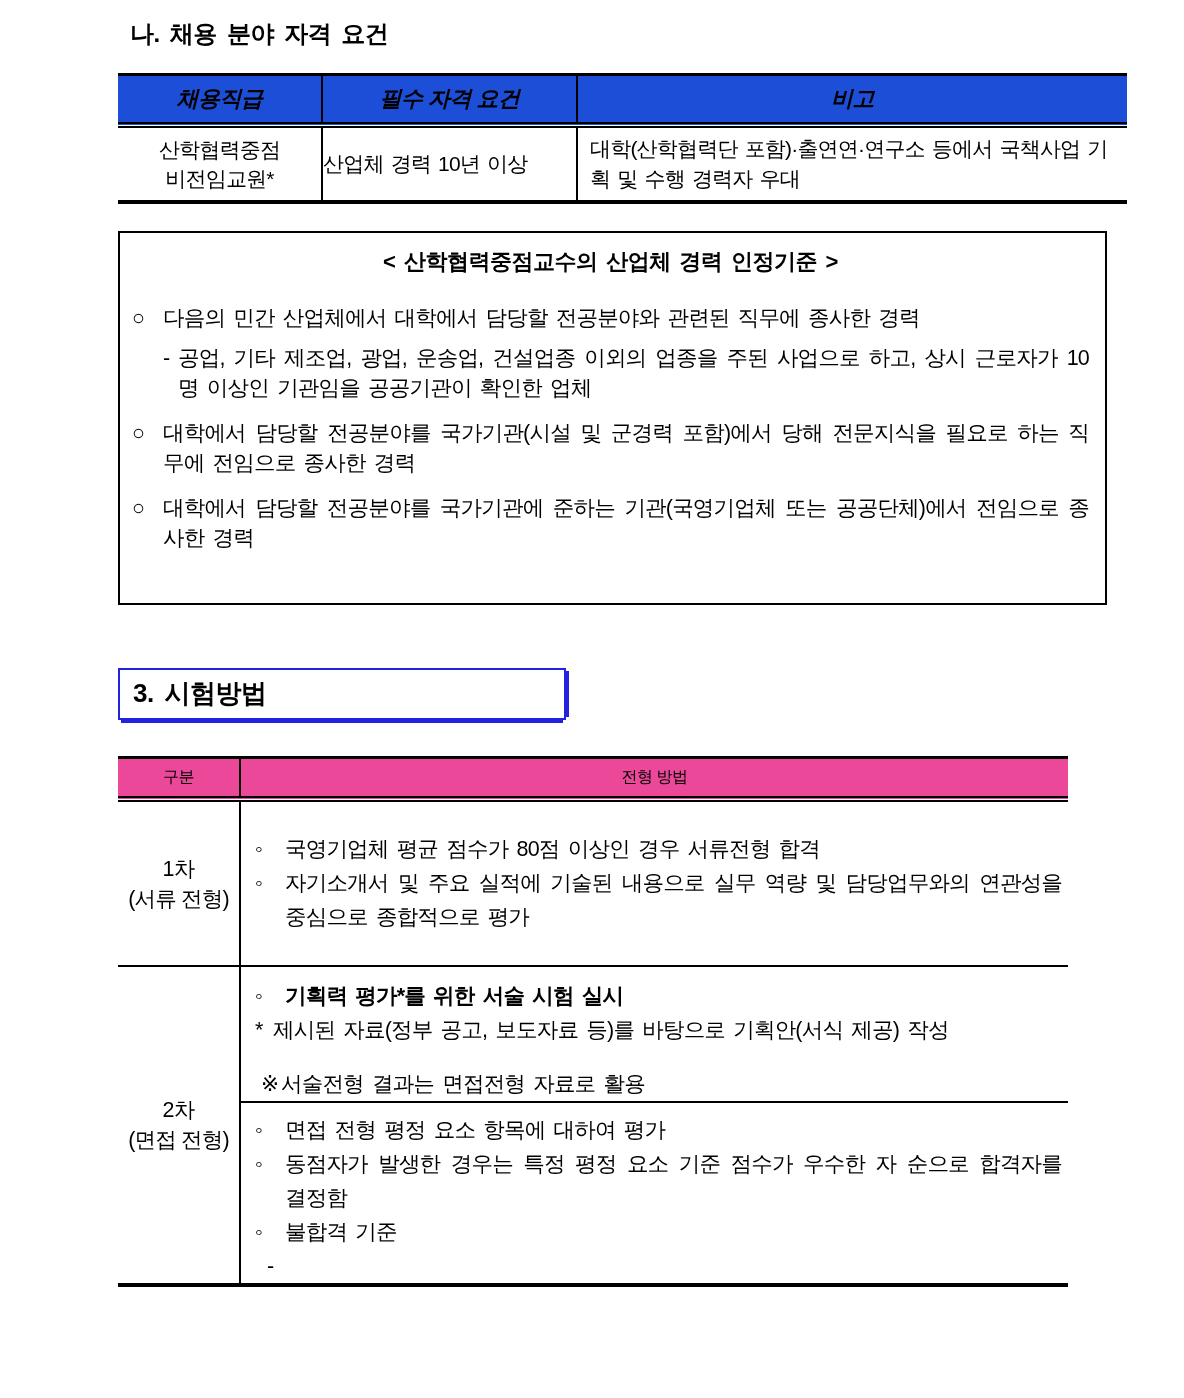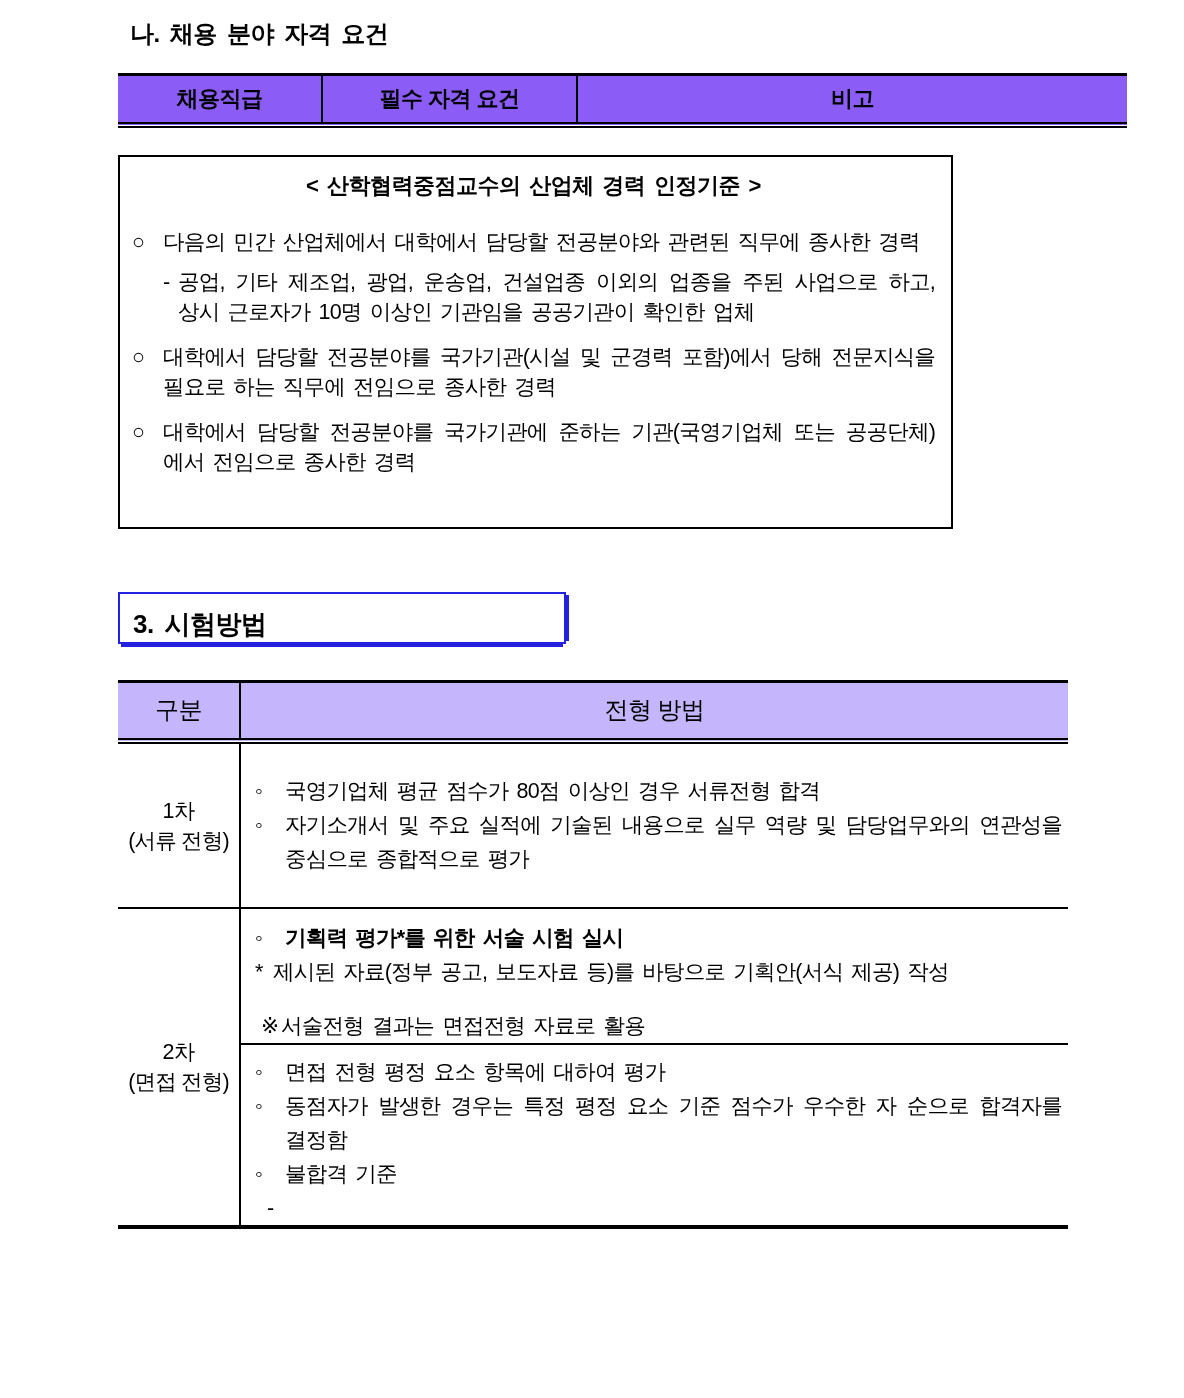--- a/index.html
+++ b/index.html
@@ -19,24 +19,25 @@
     letter-spacing: -0.5px; word-spacing: 4px;
   }
 
   
   table { border-collapse: collapse; table-layout: fixed; }
   .qual-table {
     margin: 23px 0 0 118px; width: 950px;
     border-top: 3px solid #000; border-bottom: 4px solid #000;
   }
   .qual-table th {
-    background: #8b5cf6;
+    background: #1d4ed8;
     font-size: 22px; font-weight: 700; letter-spacing: -0.5px;
     height: 50px; text-align: center; vertical-align: middle;
     border-bottom: 6px double #000;
+    font-style: italic;
   }
   .qual-table td {
     font-size: 21px; letter-spacing: -0.8px; word-spacing: 2px;
     height: 75px; vertical-align: middle;
   }
   .qual-table .c1 { width: 204px; text-align: center; white-space: pre-line; line-height: 29px; }
   .qual-table .c2 { width: 255px; }
   .qual-table .c3 { width: 550px; text-align: left; padding: 6px 8px 6px 12px; line-height: 30px; }
   .vline { border-left: 2px solid #000; }
 
@@ -44,21 +45,21 @@
   .footnote {
     margin: 19px 0 0 122px; width: 952px;
     font-size: 21.5px; line-height: 32.5px;
     letter-spacing: -0.8px; word-spacing: 4px;
     text-align: justify;
     padding-left: 24px; text-indent: -24px;
   }
 
   
   .criteria-box {
-    margin: 27px 13px 0 118px; width: 835px; height: 374px;
+    margin: 27px 13px 0 118px; width: 989px; height: 374px;
     border: 2px solid #000;
     padding: 12px 16px 12px 12px;
   }
   .criteria-title {
     text-align: center; font-size: 22px; font-weight: 700;
     letter-spacing: -0.5px; word-spacing: 3px;
     margin: 2px 0 26px 0;
   }
   .citem {
     font-size: 21.5px; line-height: 30px;
@@ -69,36 +70,36 @@
   .citem.circle .blt { display: inline-block; width: 31px; text-indent: 0; }
   .citem.dash { margin-left: 31px; padding-left: 15px; text-indent: -15px; margin-top: 10px; }
   .citem.dash .blt { display: inline-block; width: 15px; text-indent: 0; }
 
   
   .sec3-box {
     position: relative;
     margin: 63px 0 0 118px; width: 448px; height: 52px;
     border: 2px solid #2222e0;
     box-shadow: 0 6px 0 -3px #2222e0, 6px 0 0 -3px #2222e0;
-    display: flex; align-items: flex-end;
+    display: flex; align-items: center;
   }
   .sec3-title {
     font-size: 26px; font-weight: 700; letter-spacing: -0.5px;
     padding-left: 13px; word-spacing: 4px;
   }
 
   
   .method-table {
     margin: 36px 0 0 118px; width: 950px;
     border-top: 3px solid #000; border-bottom: 4px solid #000;
   }
   .method-table th {
-    background: #c4b5fd;
-    font-size: 24px; font-weight: 400; letter-spacing: -0.5px;
-    height: 60px; text-align: center; vertical-align: middle;
+    background: #ec4899;
+    font-size: 16px; font-weight: 400; letter-spacing: -0.5px;
+    height: 42px; text-align: center; vertical-align: middle;
     border-bottom: 6px double #000;
   }
   .method-table .colA { width: 122px; }
   .method-table .colB { width: 828px; }
   .label-cell {
     text-align: center; vertical-align: middle;
     font-size: 21.5px; letter-spacing: -0.8px;
     white-space: pre-line; line-height: 30px;
   }
   .round1-cell { height: 167px; vertical-align: top; padding: 30px 6px 0 10px; border-top: 0; }
@@ -128,20 +129,26 @@
 
   <div class="sec-heading">나. 채용 분야 자격 요건</div>
 
   <table class="qual-table">
     <tbody>
         <tr>
       <th class="c1">채용직급</th>
       <th class="c2 vline">필수 자격 요건</th>
       <th class="c3 vline" style="text-align:center; padding:0;">비고</th>
     </tr>
+    <tr>
+      <td class="c1">산학협력중점
+비전임교원*</td>
+      <td class="c2 vline">산업체 경력 10년 이상</td>
+      <td class="c3 vline">대학(산학협력단 포함)·출연연·연구소 등에서 국책사업 기획 및 수행 경력자 우대</td>
+    </tr>
   </tbody>
     </table>
 
 
   <div class="criteria-box">
     <div class="criteria-title">&lt; 산학협력중점교수의 산업체 경력 인정기준 &gt;</div>
 
     <div class="citem circle">
       <span class="blt">○</span><span>다음의 민간 산업체에서 대학에서 담당할 전공분야와 관련된 직무에 종사한 경력</span>
     </div>

